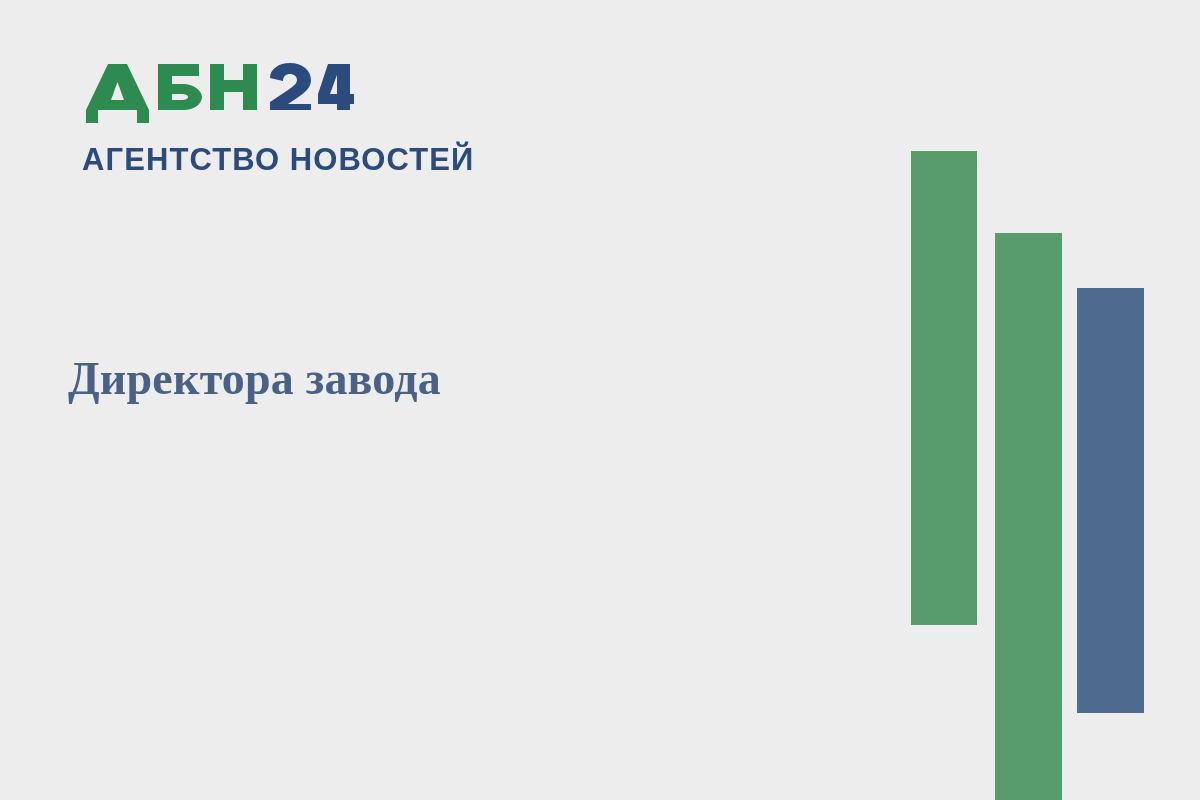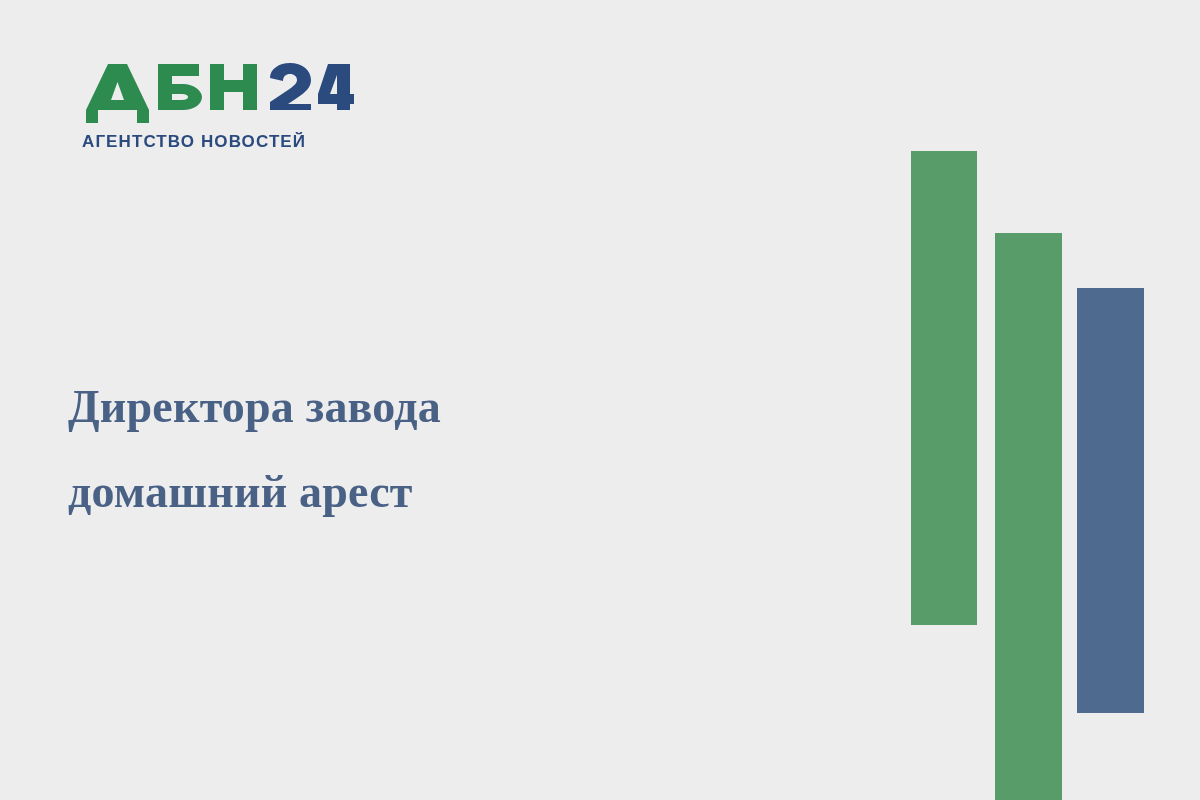--- a/index.html
+++ b/index.html
@@ -45,35 +45,35 @@
     top: 62px;
     width: 290px;
   }
   .logo-mark {
     display: block;
     width: 272px;
     height: 62px;
   }
   .logo-tagline {
     display: block;
-    margin-top: 9px;
+    margin-top: 20px;
     font-family: "Liberation Sans", sans-serif;
-    font-size: 17px;
+    font-size: 31px;
     font-weight: 700;
     letter-spacing: 1.1px;
     color: #2b4b7e;
     white-space: nowrap;
     line-height: 1;
   }
 
   
   .headline {
     position: absolute;
     left: 68px;
-    top: 364px;
+    top: 336px;
     width: 800px;
   }
   .headline-line {
     display: block;
     font-family: "Liberation Serif", "DejaVu Serif", serif;
     font-size: 46px;
     font-weight: 700;
     line-height: 85px;
     color: #4a6186;
     white-space: nowrap;
@@ -107,16 +107,15 @@
                               C229 25 224 30 215 36 L206 42 L229 42 L229 48 L188 48 L188 40
                               L206 28 C212 24 215 21 215 18 C215 14.5 212 12 208 12 C204 12 201 14.5 201 19 Z"></path>
 
       <path fill="#2b4b7e" d="M259 2 L246 2 L236 32 L236 42 L255 42 L255 48 L268 48 L268 42 L272 42 L272 32 L268 32 L268 2 L255 2 L255 32 L248 32 Z"></path>
     </svg>
     <span class="logo-tagline">АГЕНТСТВО НОВОСТЕЙ</span>
   </div>
 
   <div class="headline">
     <span class="headline-line">Директора завода</span>
-    <span class="headline-line">домашний арест</span>
   </div>
 
 </div>
 
 </body></html>

